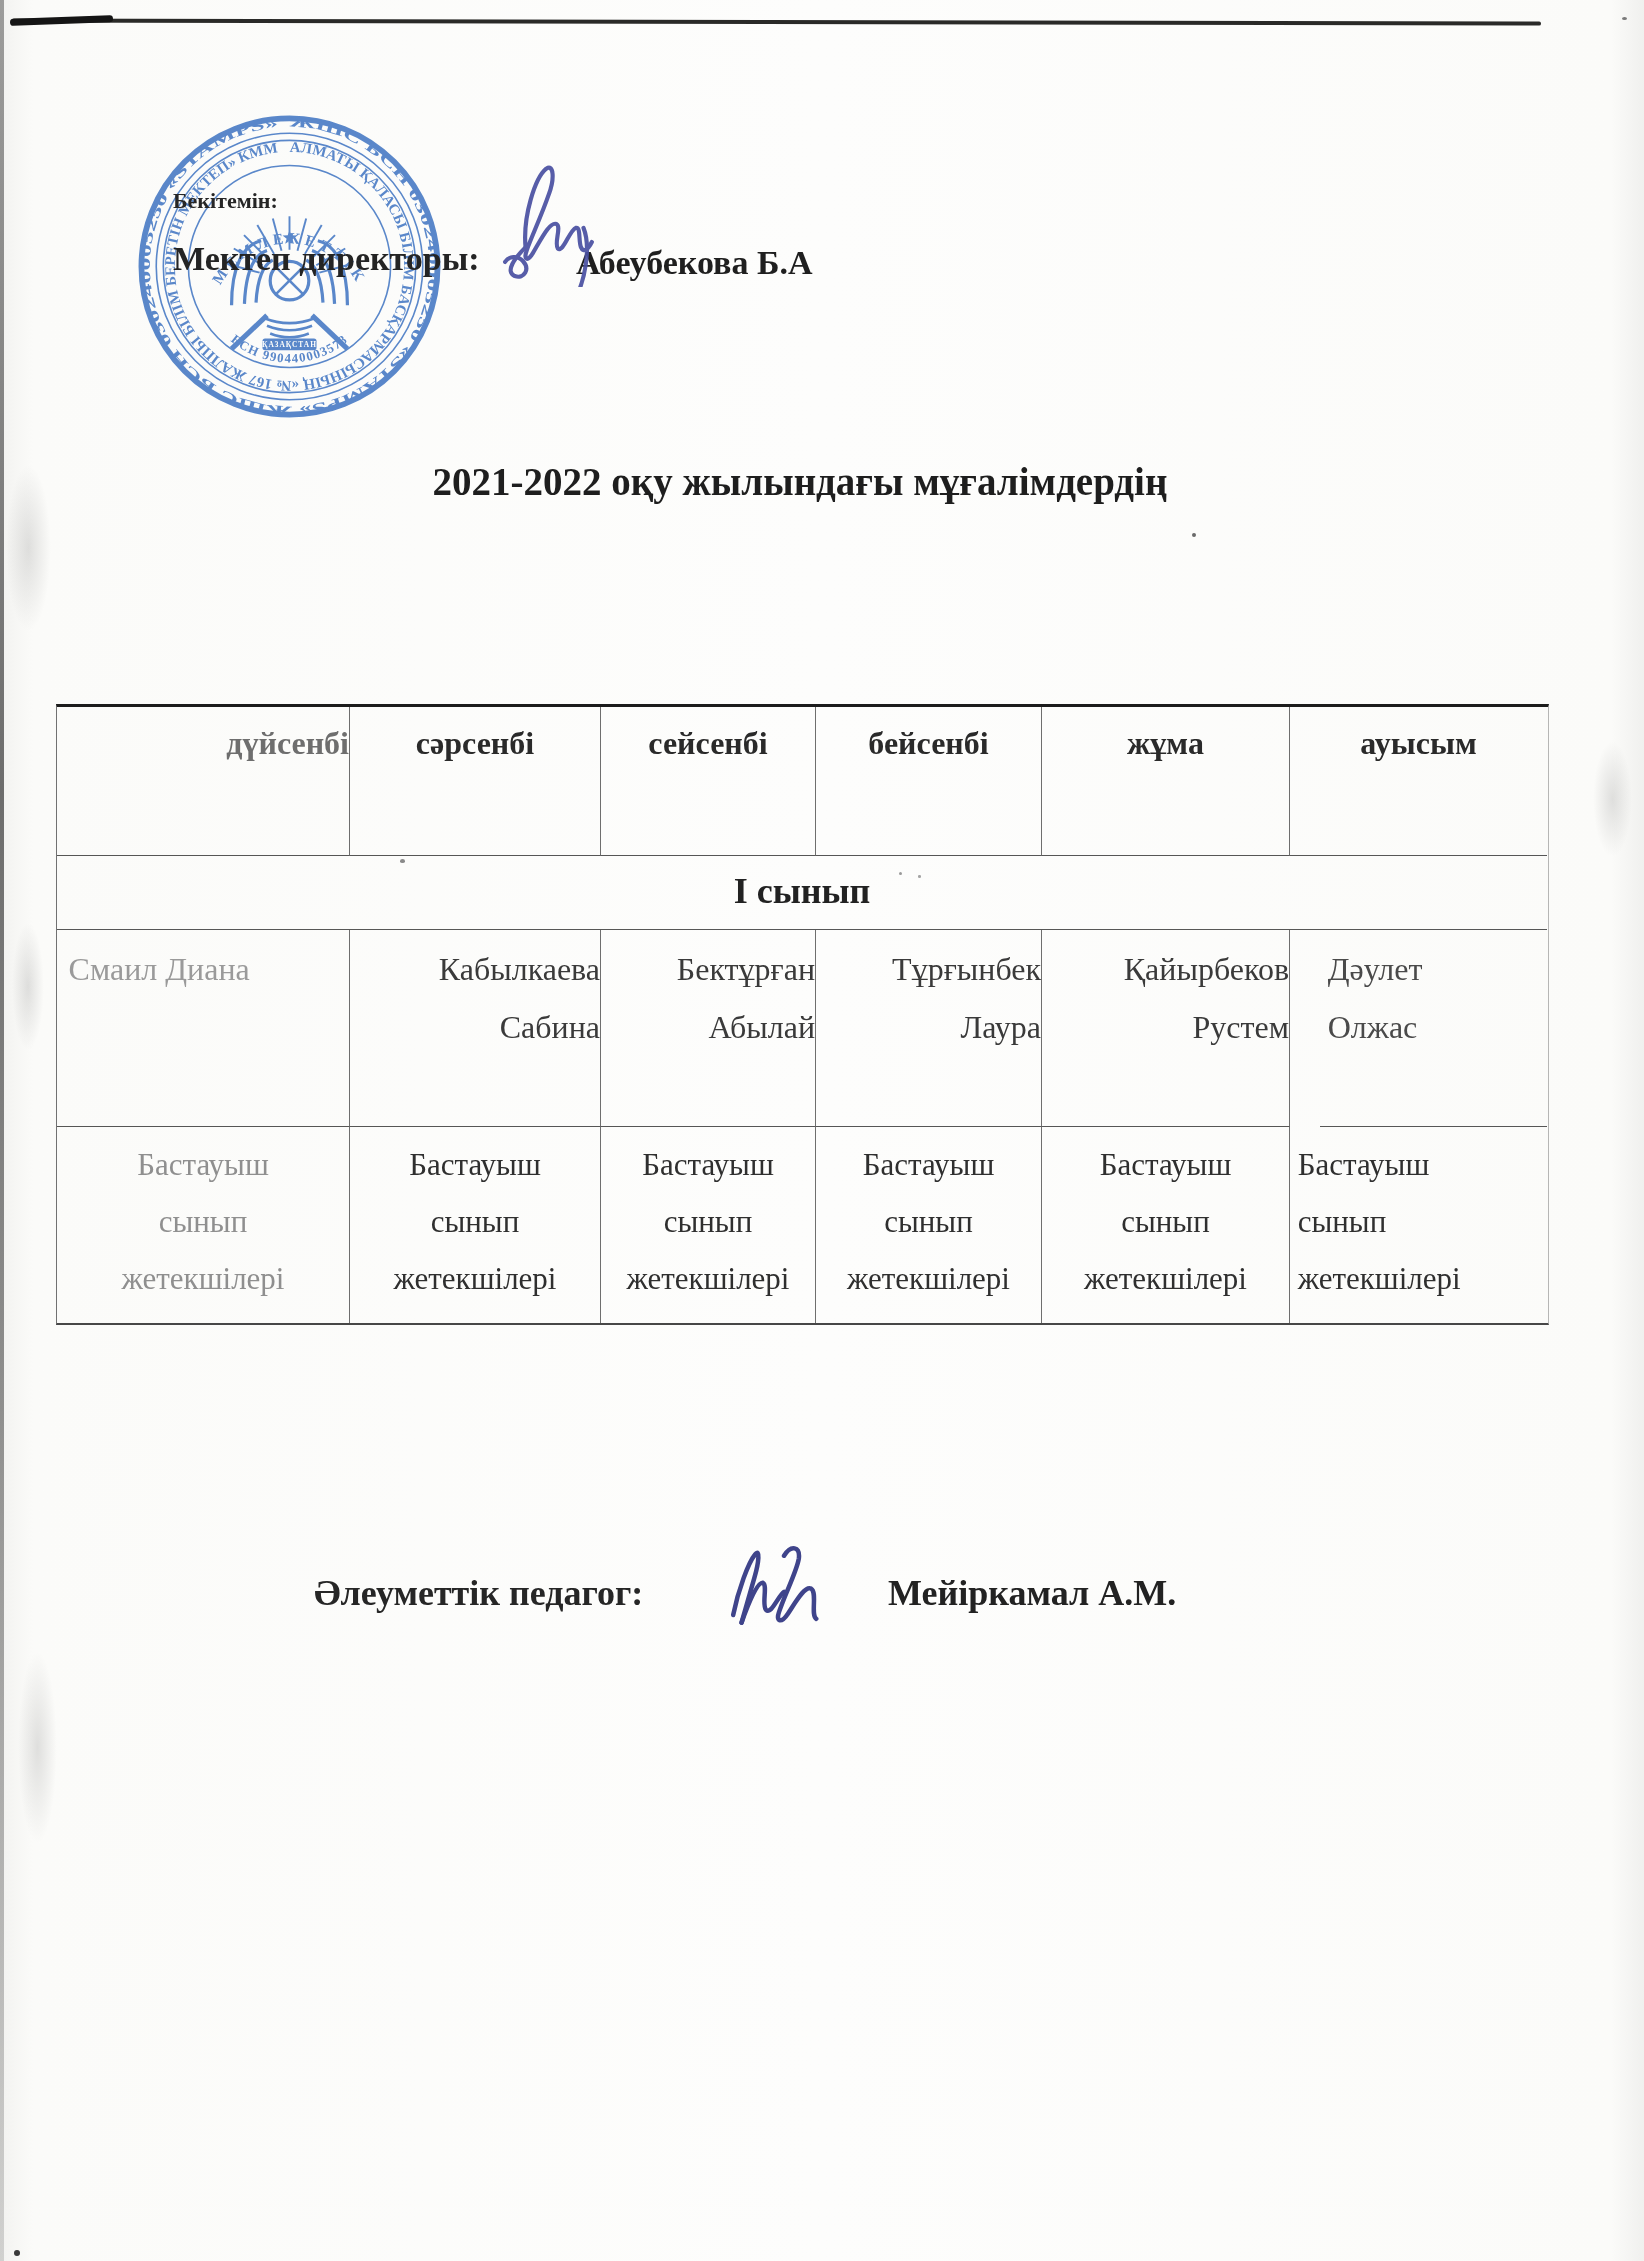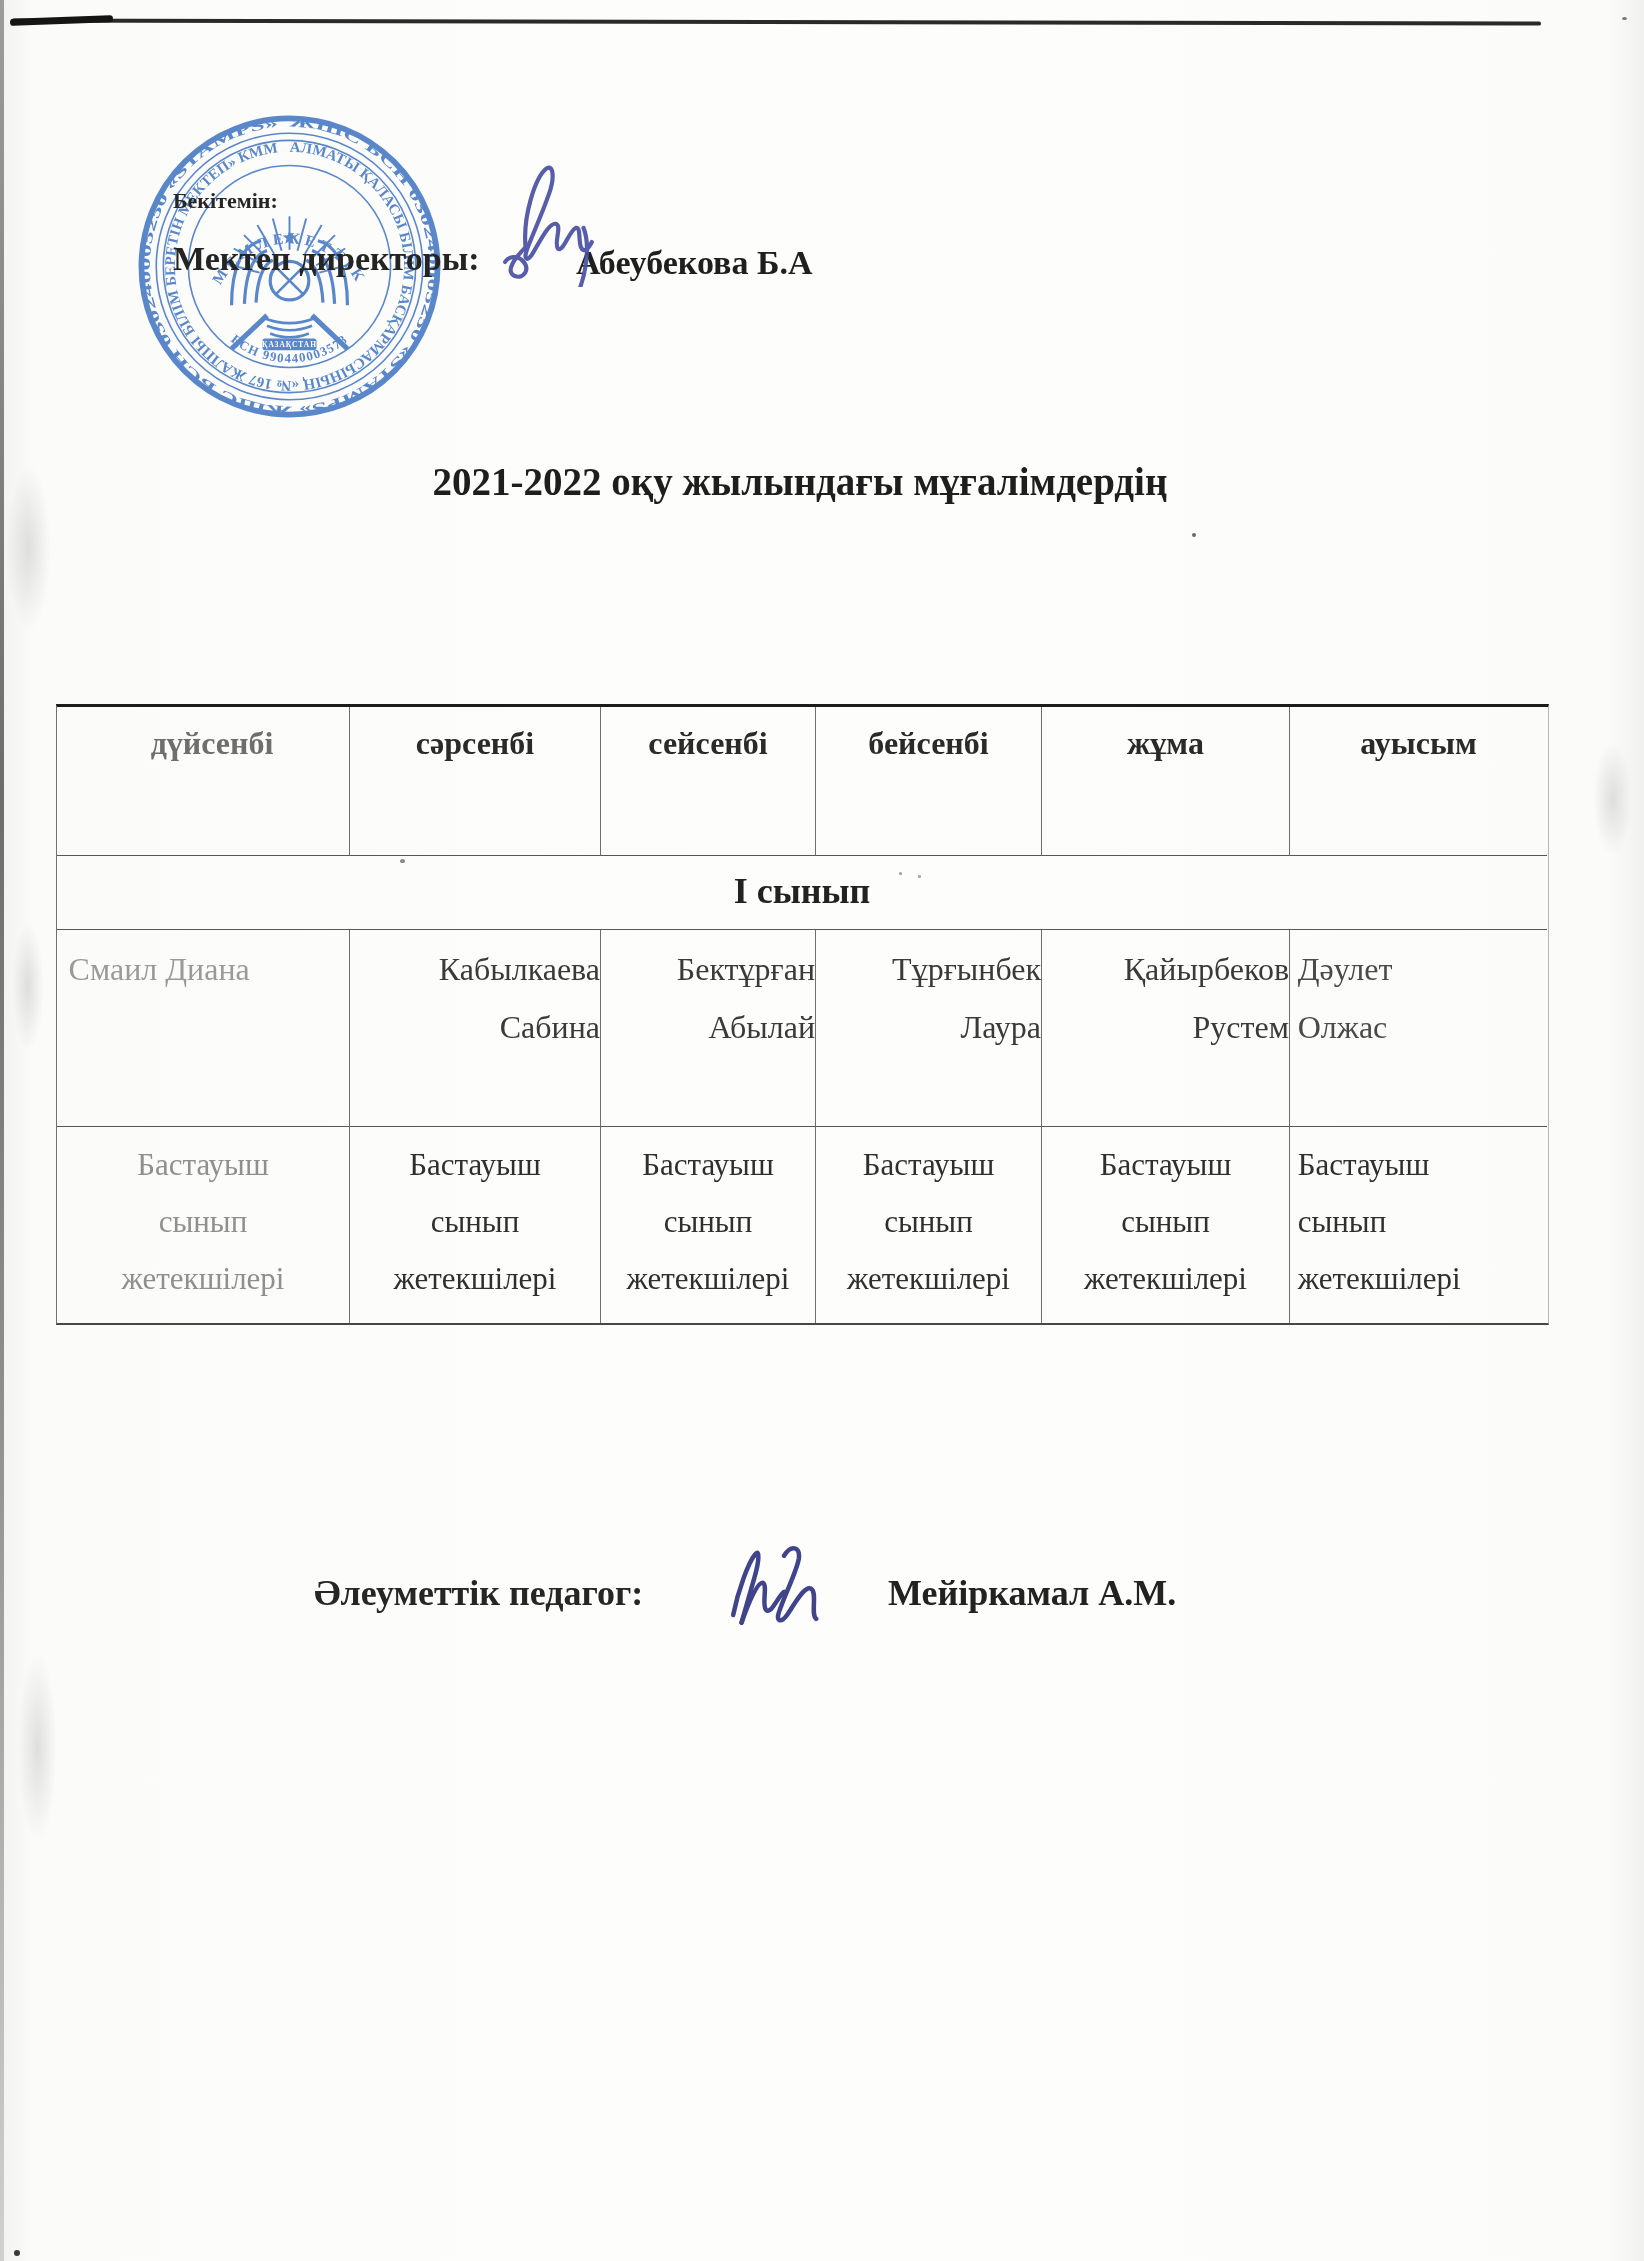--- a/index.html
+++ b/index.html
@@ -33,26 +33,26 @@
       display:grid;grid-template-columns:293px 251px 215px 226px 248px 257px;
       grid-template-rows:149px 74px 197px 196px;
       border-left:1.9px solid rgba(55,55,55,.7);
       border-top:3.2px solid #1c1c1c;
       border-bottom:2.6px solid rgba(40,40,40,.85);
       border-right:1.3px solid rgba(100,100,100,.45);}
   .cell{box-sizing:border-box;border-right:1.9px solid rgba(55,55,55,.72);border-bottom:1.9px solid rgba(45,45,45,.8);}
   .cell.last-col{border-right:none;}
   .cell.last-row{border-bottom:none;}
   .day-cell{padding-top:18px;text-align:center;font-size:32px;font-weight:bold;color:#2a2a2a;}
-  .day-cell.col1{text-align:center;padding-left:18px;color:#6e6e6e;}
+  .day-cell.col1{text-align:right;padding-left:18px;color:#6e6e6e;}
   .shift-cell{grid-column:1/-1;text-align:center;font-size:36px;font-weight:bold;color:#222;
               padding-top:14px;}
   .name-cell{padding-top:10.3px;text-align:right;font-size:32px;color:#3a3a3a;white-space:pre-line;line-height:58px;}
   .name-cell.col1{text-align:left;padding-left:11.6px;color:#9a9a9a;}
-  .name-cell.col6{text-align:left;padding-left:7.7px;color:#4a4a4a;}
+  .name-cell.col6{text-align:left;padding-left:7.7px;color:#4a4a4a;margin-left:30px;}
   .duty-cell{padding-top:9px;text-align:center;font-size:31px;color:#2f2f2f;white-space:pre-line;line-height:57px;}
   .duty-cell.col1{color:#8f8f8f;}
   .duty-cell.col6{text-align:left;padding-left:7.7px;}
 
   
   .footer-role{position:absolute;left:314px;top:1572px;font-size:36px;font-weight:bold;color:#262626;}
   .footer-name{position:absolute;left:888px;top:1572px;font-size:36px;font-weight:bold;color:#222;}
 </style>
 </head>
 <body>

